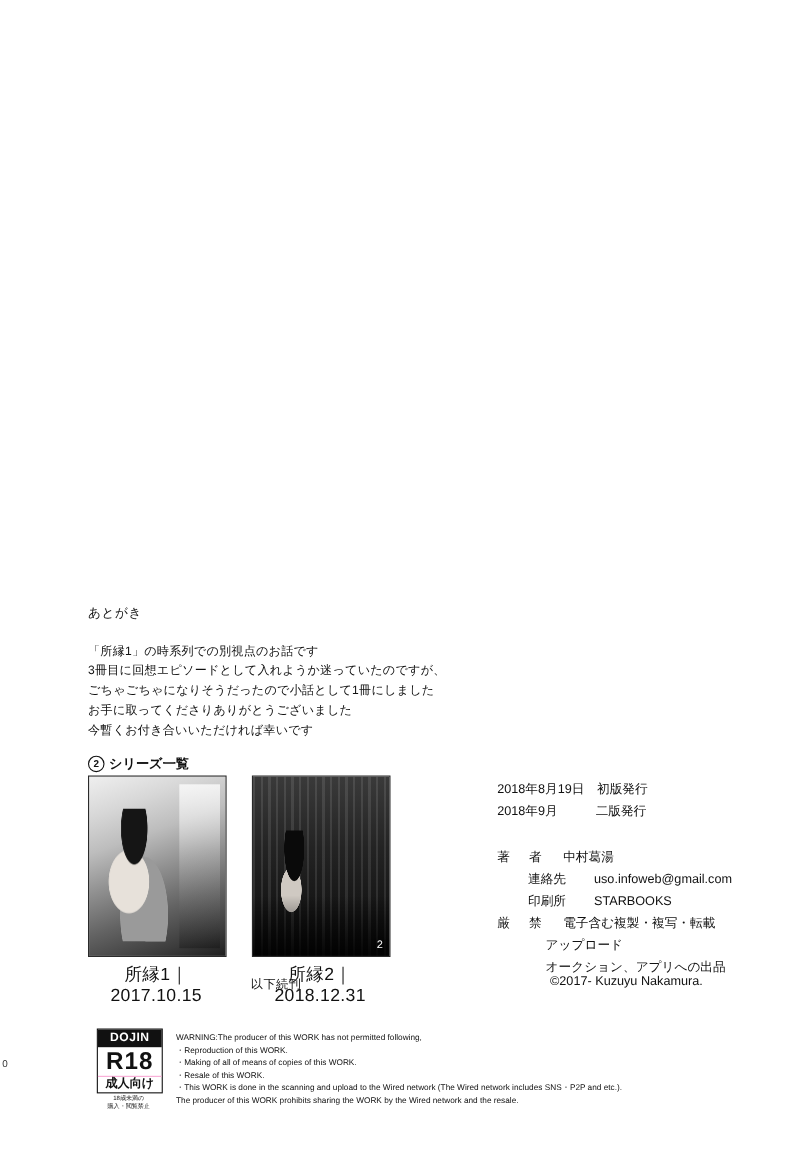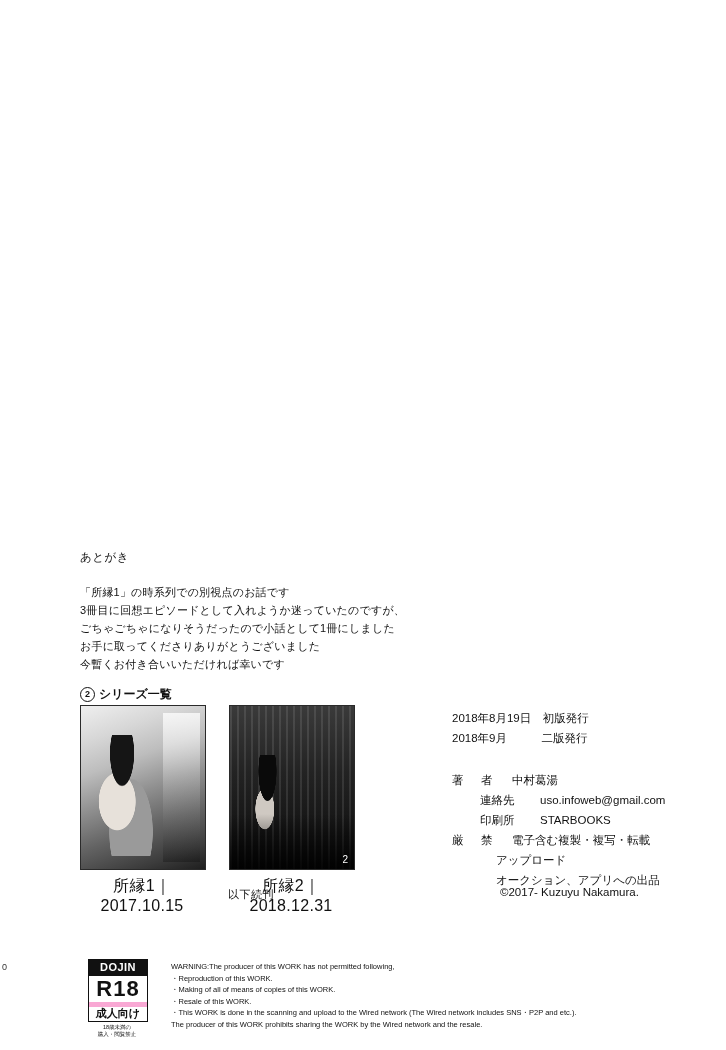--- a/index.html
+++ b/index.html
@@ -201,23 +201,23 @@
     position: absolute;
     left: 500px;
     top: 886px;
     font-size: 11.5px;
   }
 
   
   .warnbox {
     position: absolute;
     left: 88px;
-    top: 959px;
+    top: 935px;
     display: flex;
-    gap: 23px;
+    gap: 12px;
     align-items: flex-start;
   }
   .r18 {
     width: 58px;
     border: 1.5px solid #111;
     background: #fff;
     text-align: center;
     font-weight: bold;
     line-height: 1;
   }
@@ -228,21 +228,21 @@
     padding: 2px 0 3px;
     letter-spacing: 0.5px;
   }
   .r18 .big {
     font-size: 22px;
     padding: 2px 0 2px;
     letter-spacing: 1px;
   }
   .r18 .jp {
     font-size: 11px;
-    border-top: 5px solid #f9a8d4;
+    border-top: 1px solid #f9a8d4;
     padding: 1px 0 2px;
     letter-spacing: 0px;
   }
   .r18-note {
     width: 58px;
     margin-top: 2px;
     font-size: 5.5px;
     line-height: 7px;
     text-align: center;
     position: relative;

